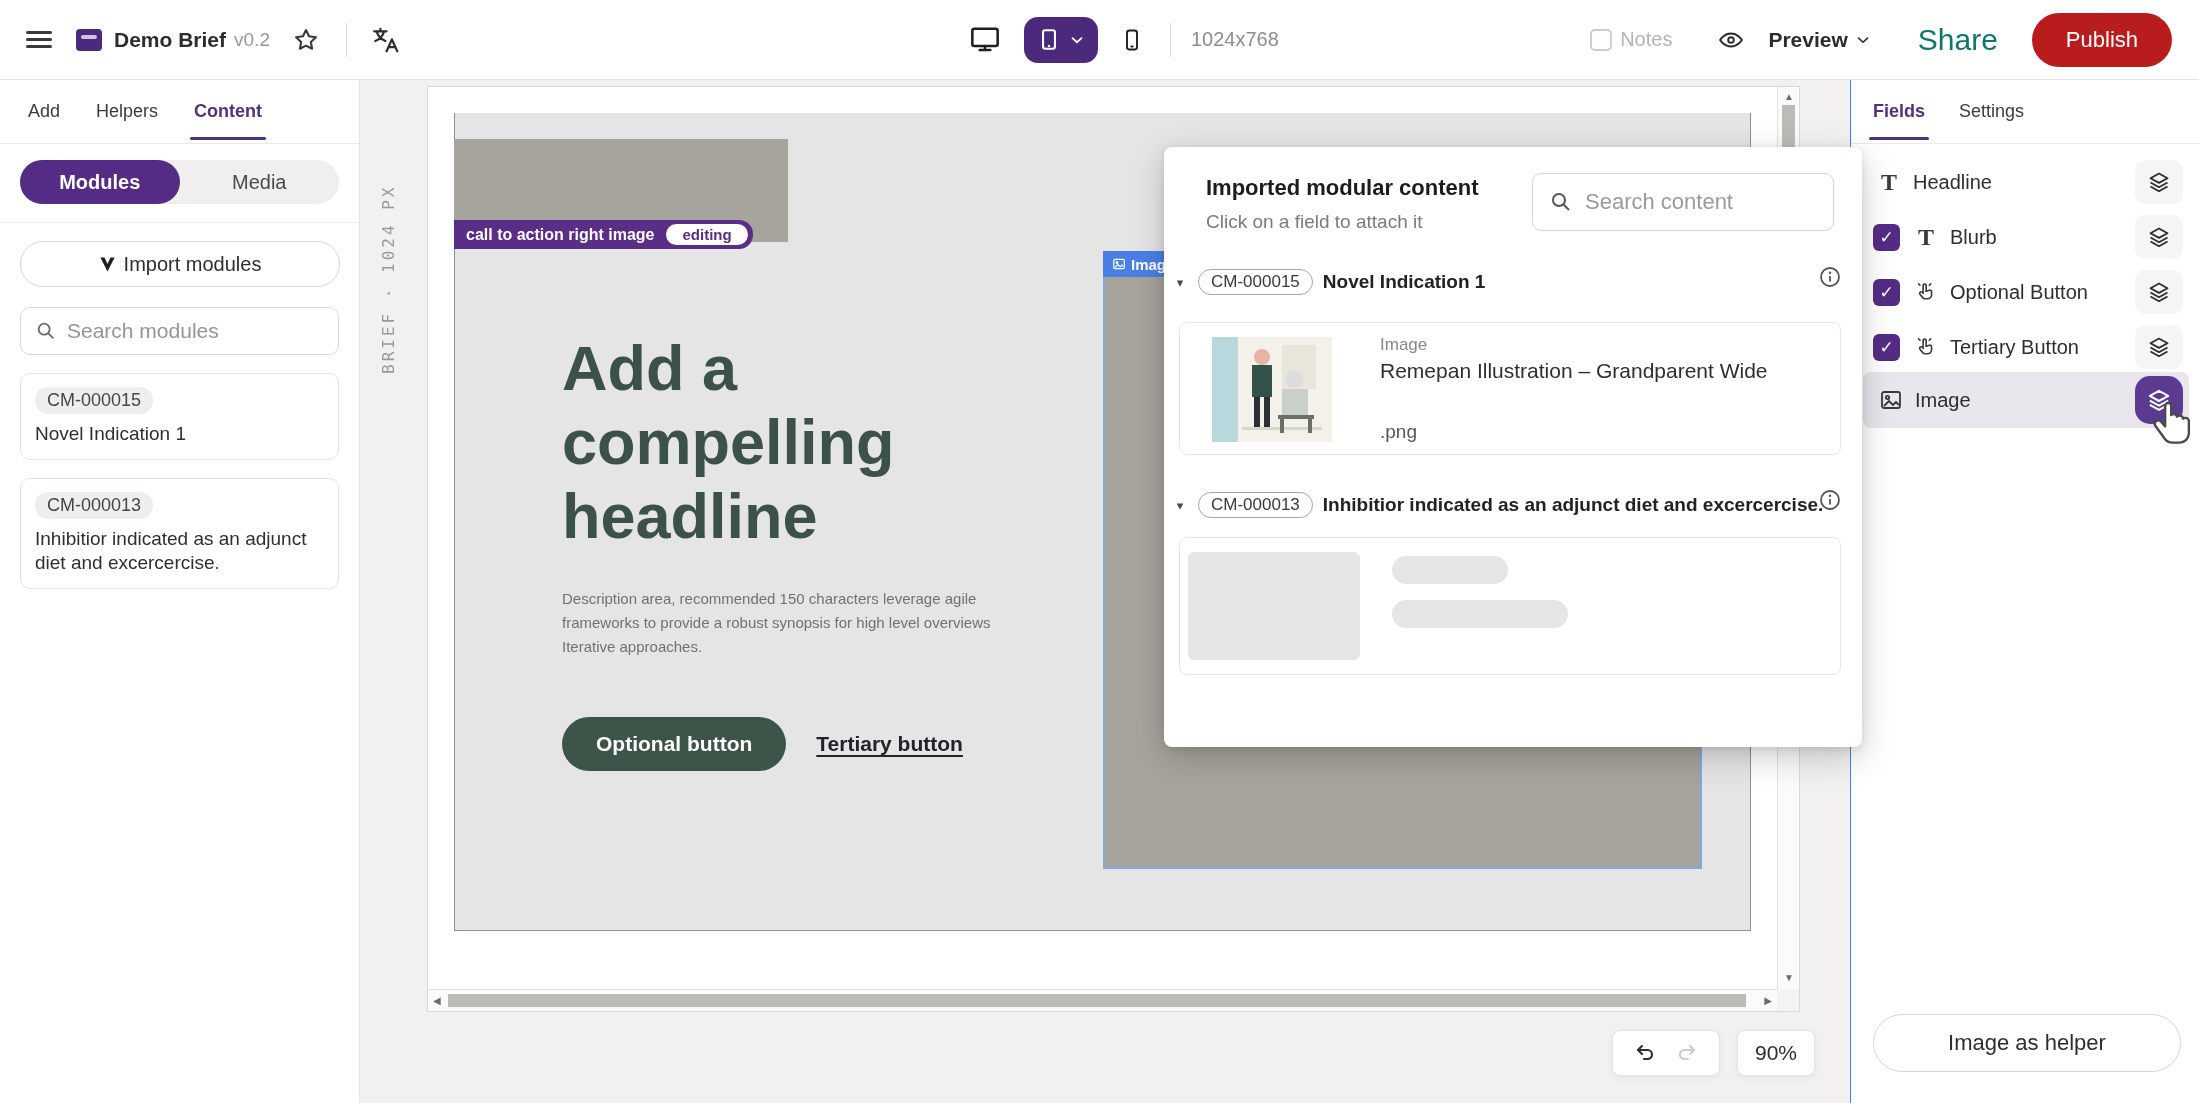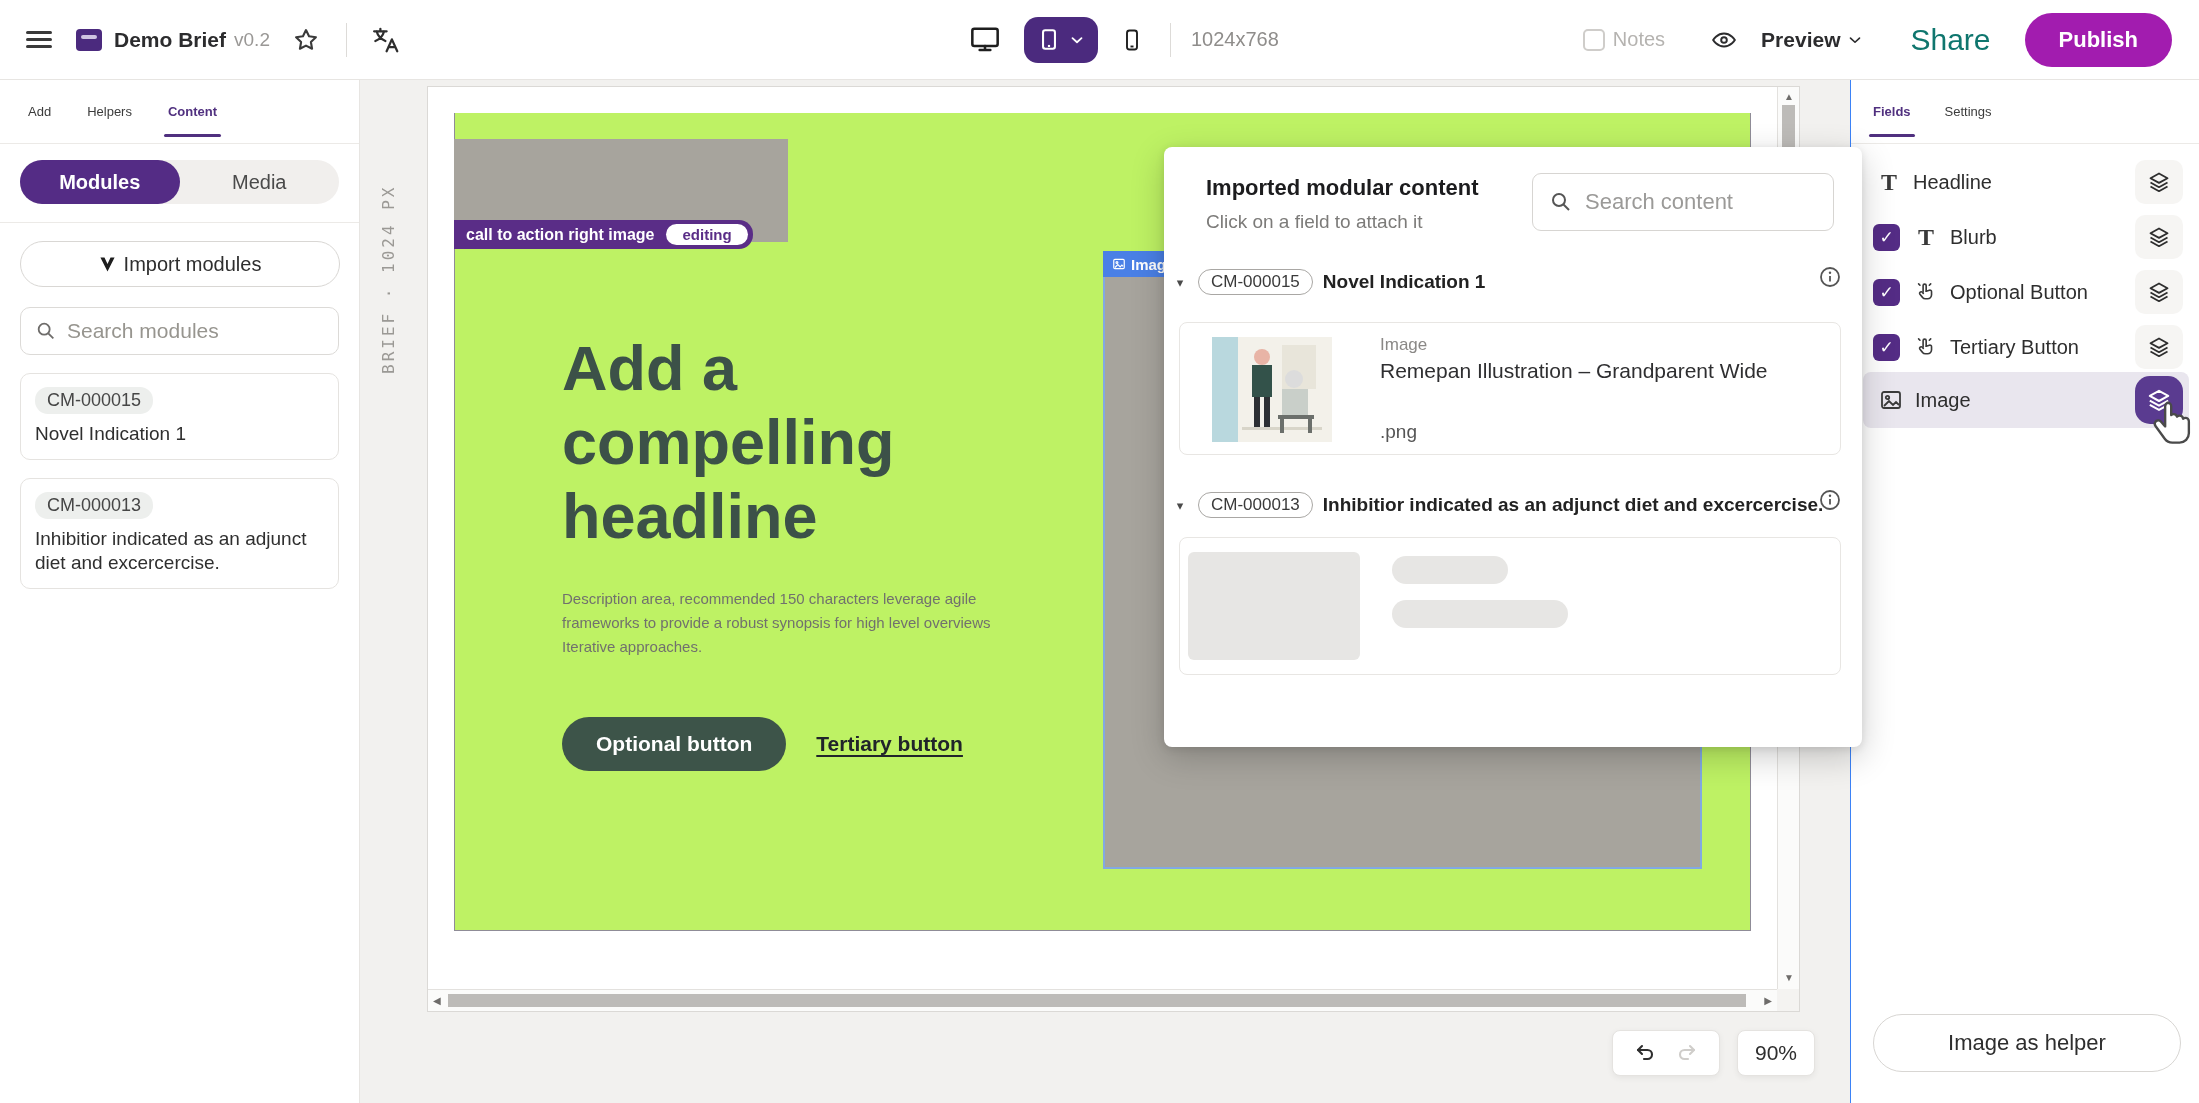--- a/index.html
+++ b/index.html
@@ -17,28 +17,28 @@
   .brief-icon:after { content:""; position:absolute; left:5px; top:6px; width:16px; height:4px; background:#cfc3e2; border-radius:2px; }
   .tb-title { font-size:21px; font-weight:600; color:#2c2c2e; }
   .tb-ver { font-size:19px; color:#9a9896; margin-left:8px; }
   .vdiv { width:1px; height:34px; background:#dddbd8; }
   .dev-pill { background:#4b2a7e; border-radius:14px; height:46px; padding:0 12px; display:flex; align-items:center; gap:6px; }
   .vp-size { font-size:20px; color:#8f8d8b; }
   .notes-box { width:22px; height:22px; border:2px solid #cfcdca; border-radius:5px; }
   .notes-lbl { font-size:20px; color:#b5b3b0; margin-left:8px; }
   .preview-lbl { font-size:21px; font-weight:600; color:#2c2c2e; margin:0 6px 0 24px; }
   .share-lbl { font-size:30px; font-weight:500; color:#0f766e;text-align:right; }
-  .publish-btn { background:#a21caf; color:#fff; font-size:22px; font-weight:700;
+  .publish-btn { background:#b91c1c; color:#fff; font-size:22px; font-weight:400;
     border:none; border-radius:28px; height:54px; padding:0 34px; cursor:pointer;text-align:right; }
 
   
   #leftpanel { left:0; top:80px; width:360px; height:1023px; background:#fff;
     border-right:1px solid #e7e5e2; z-index:5; }
   .lp-tabs { height:64px; border-bottom:1px solid #eceae7; display:flex; align-items:center; padding-left:28px; gap:36px; }
-  .lp-tab { font-size:13px; color:#3b3b3b; position:relative; cursor:pointer; }
+  .lp-tab { font-size:18px; color:#3b3b3b; position:relative; cursor:pointer; }
   .lp-tab.active { color:#50307f; font-weight:600; }
   .lp-tab.active:after { content:""; position:absolute; left:-4px; right:-4px; bottom:-18px; height:3px; background:#50307f; border-radius:2px; }
   .seg-wrap { margin:16px 20px 0 20px; background:#f1efed; border-radius:22px; height:44px; display:flex; }
   .seg { flex:1; display:flex; align-items:center; justify-content:center; font-size:20px; color:#4a4a4a; border-radius:22px; cursor:pointer; }
   .seg.active { background:#542c85; color:#fff; font-weight:600; }
   .lp-div { height:1px; background:#eceae7; margin-top:18px; }
   .import-btn { margin:18px 20px 0 20px; height:46px; width:320px; background:#fff;
     border:1px solid #d9d7d4; border-radius:24px; display:flex; align-items:center; justify-content:center;
     gap:8px; font-size:20px; color:#2e2e2e; cursor:pointer; }
   .search-box { margin:20px 20px 0 20px; height:48px; border:1px solid #dcdad7; border-radius:10px;
@@ -51,21 +51,21 @@
   .mod-title { font-size:19px; color:#2f2f2f; margin-top:8px; line-height:24px; }
 
   
   #middle { left:360px; top:80px; width:1490px; height:1023px; background:#f2f1ef; }
   .ruler { position:absolute; left:14px; top:14px; height:280px; width:28px;
     writing-mode:vertical-rl; transform:rotate(180deg); font-family:"DejaVu Sans Mono", monospace;
     font-size:16px; letter-spacing:3px; color:#9b9995; display:flex; align-items:center; }
   #canvasbox { position:absolute; left:67px; top:6px; width:1373px; height:926px;
     background:#fff; border:1px solid #dbd9d6; }
   #artboard { position:absolute; left:26px; top:26px; width:1297px; height:818px;
-    background:#bef264; border:1px solid #8f8c97; border-top:none; }
+    background:#e5e5e5; border:1px solid #8f8c97; border-top:none; }
   .grey-block1 { position:absolute; left:-1px; top:26px; width:334px; height:103px; background:#a7a49d; }
   .module-tag { position:absolute; left:-1px; top:107px; height:29px; background:#5a2d87;
     border-radius:0 14px 14px 0; display:flex; align-items:center; padding:0 5px 0 12px; gap:12px; cursor:pointer; }
   .module-tag .tag-lbl { color:#fff; font-size:16px; font-weight:700; white-space:nowrap; }
   .editing-pill { background:#fff; color:#5a2d87; font-size:15px; font-weight:700;
     border-radius:12px; padding:2px 16px; }
   .headline { position:absolute; left:107px; top:218px; width:430px; font-size:63px; line-height:74px;
     font-weight:700; color:#3c5148; cursor:text; }
   .desc { position:absolute; left:107px; top:474px; width:478px; font-size:15px; line-height:24px;
     color:#71716d; cursor:text; }

